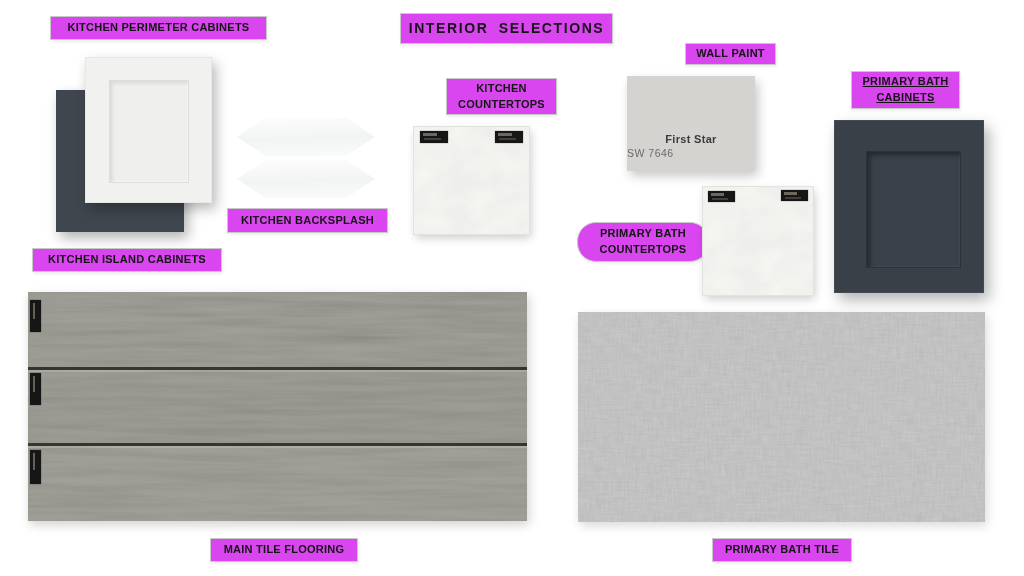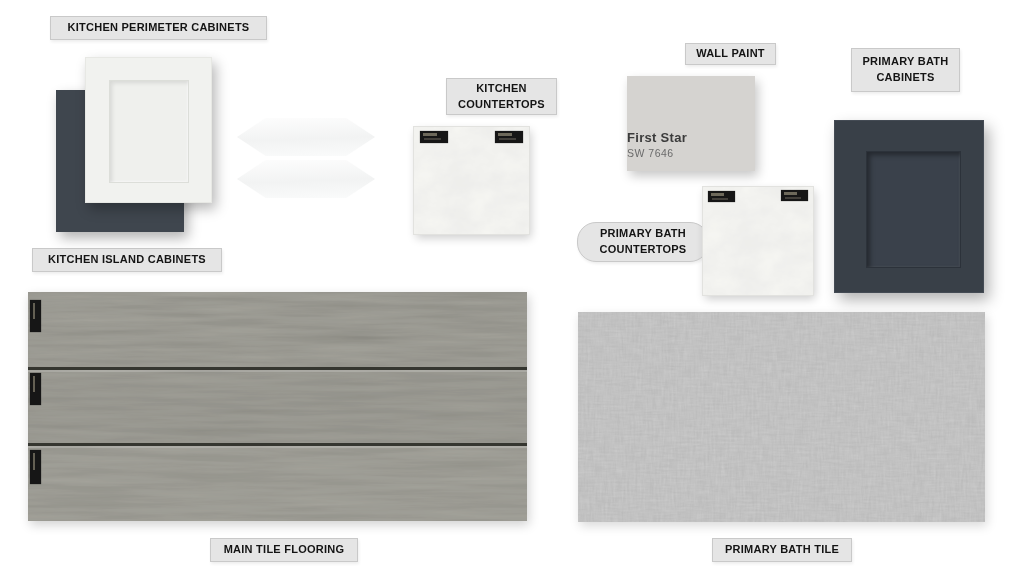--- a/index.html
+++ b/index.html
@@ -3,37 +3,37 @@
 <meta charset="utf-8">
 <style>
   html,body { margin:0; padding:0; background:#ffffff; }
   .board {
     position:relative; width:1024px; height:576px; overflow:hidden;
     background:#ffffff;
     font-family:"Liberation Sans", sans-serif;
   }
   
   .label {
-    position:absolute; background:#e5e5e5; border:1px solid #c9c9c9;
+    position:absolute; background:#d946ef; border:1px solid #c9c9c9;
     display:flex; align-items:center; justify-content:center; text-align:center;
     font-weight:bold; color:#141414; font-size:11px; line-height:1.45;
     letter-spacing:.25px; box-shadow:1px 2px 3px rgba(0,0,0,.07);
     white-space:normal; padding:1px 4px; box-sizing:border-box;
   }
   .nowrap { white-space:nowrap; }
   .title {
     font-size:14px; letter-spacing:1.6px; word-spacing:5px; white-space:nowrap;
   }
   #lbl-title { left:400px; top:13px;  width:213px; height:31px; }
   #lbl-kpc   { left:50px;  top:16px;  width:217px; height:24px; }
   #lbl-kic   { left:32px;  top:248px; width:190px; height:24px; }
   #lbl-kb    { left:227px; top:208px; width:161px; height:25px; }
   #lbl-kc    { left:414px; top:78px;  width:111px; height:37px;margin-left:32px; }
   #lbl-wp    { left:645px; top:43px;  width:91px;  height:22px;margin-left:40px; }
-  #lbl-pbc   { left:851px; top:48px;  width:109px; height:44px; }
+  #lbl-pbc   { left:851px; top:71px;  width:109px; height:38px;text-decoration:underline; }
   #lbl-pbct  { left:577px; top:222px; width:132px; height:40px;border-radius:19px; }
   #lbl-mtf   { left:210px; top:538px; width:148px; height:24px; }
   #lbl-pbt   { left:712px; top:538px; width:140px; height:24px; }
 
   
   .island-swatch {
     position:absolute; left:56px; top:90px; width:128px; height:142px;
     background:#3f464e; box-shadow:4px 6px 12px rgba(0,0,0,.30);
   }
   .white-door {
@@ -91,22 +91,22 @@
     content:""; position:absolute; top:3px; left:3px; bottom:3px; width:2px;
     background:linear-gradient(180deg,#857f6d 0 60%, transparent 60%); opacity:.7;
   }
 
   
   .paint-swatch {
     position:absolute; left:627px; top:76px; width:128px; height:95px;
     background:#d5d3d0; box-shadow:3px 5px 10px rgba(0,0,0,.22);
   }
   .paint-name {
-    position:absolute; left:0; right:0; bottom:26px; text-align:left;
-    font-size:13px; font-weight:bold; color:#3b3b3b; letter-spacing:.3px;
+    position:absolute; left:0; right:0; bottom:26px; text-align:center;
+    font-size:11px; font-weight:bold; color:#3b3b3b; letter-spacing:.3px;
   }
   .paint-code {
     position:absolute; left:0; right:0; bottom:12px; text-align:left;
     font-size:10.5px; color:#6b6b6b; letter-spacing:.5px;
   }
 
   
   .flooring {
     position:absolute; left:28px; top:292px; width:499px; height:229px;
     box-shadow:2px 4px 10px rgba(0,0,0,.18);
@@ -155,22 +155,24 @@
           <feFuncR type="linear" slope="0.34" intercept="0.72"></feFuncR>
           <feFuncG type="linear" slope="0.34" intercept="0.72"></feFuncG>
           <feFuncB type="linear" slope="0.34" intercept="0.72"></feFuncB>
           <feFuncA type="linear" slope="0" intercept="1"></feFuncA>
         </feComponentTransfer>
         <feBlend in="s" in2="SourceGraphic" mode="multiply"></feBlend>
       </filter>
     </defs>
   </svg>
 
+  <div class="label title" id="lbl-title">INTERIOR SELECTIONS</div>
   <div class="label nowrap" id="lbl-kpc">KITCHEN PERIMETER CABINETS</div>
   <div class="label nowrap" id="lbl-kic">KITCHEN ISLAND CABINETS</div>
+  <div class="label nowrap" id="lbl-kb">KITCHEN BACKSPLASH</div>
   <div class="label" id="lbl-kc">KITCHEN COUNTERTOPS</div>
   <div class="label nowrap" id="lbl-wp">WALL PAINT</div>
   <div class="label" id="lbl-pbc">PRIMARY BATH CABINETS</div>
   <div class="label" id="lbl-pbct">PRIMARY BATH COUNTERTOPS</div>
   <div class="label nowrap" id="lbl-mtf">MAIN TILE FLOORING</div>
   <div class="label nowrap" id="lbl-pbt">PRIMARY BATH TILE</div>
 
   <div class="island-swatch"></div>
 
   <div class="white-door">

